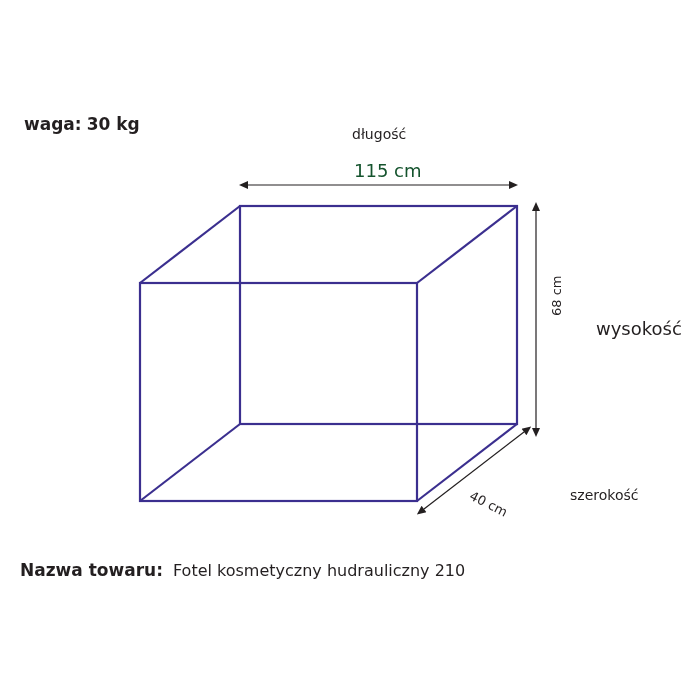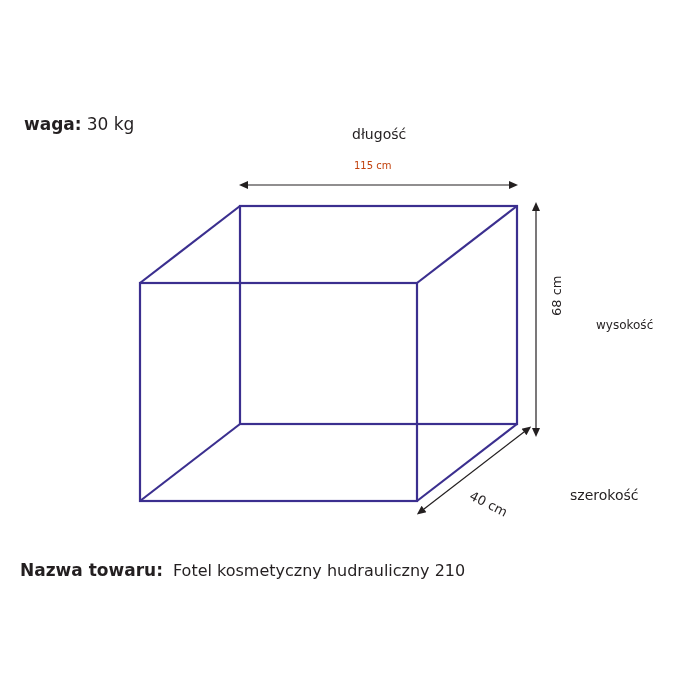--- a/index.html
+++ b/index.html
@@ -33,21 +33,21 @@
     left: 24px;
     top: 114px;
     font-size: 17px;
     white-space: nowrap;
   }
   .weight-row .lbl {
     font-weight: bold;
     margin-top: 32px;
   }
   .weight-row .val {
-    font-weight: normal;
+    font-weight: bold;
     margin-left: 5px;
   }
   .name-row {
     position: absolute;
     left: 20px;
     top: 560px;
     font-size: 17px;
     white-space: nowrap;
   }
   .name-row .lbl {
@@ -69,37 +69,37 @@
     position: absolute;
     left: 352px;
     top: 126px;
     font-size: 14px;
     color: #231f20;
   }
   .lbl-wysokosc {
     position: absolute;
     left: 596px;
     top: 318px;
-    font-size: 12px;
+    font-size: 18px;
     color: #231f20;
     text-align: right;
   }
   .lbl-szerokosc {
     position: absolute;
     left: 570px;
     top: 487px;
     font-size: 14px;
     color: #231f20;
   }
   .dim-length {
     position: absolute;
     left: 354px;
     top: 160px;
-    font-size: 10px;
-    color: #c2410c;
+    font-size: 18px;
+    color: #14532d;
   }
   .dim-height {
     position: absolute;
     left: 549px;
     top: 316px;
     font-size: 13px;
     color: #231f20;
     transform: rotate(-90deg);
     transform-origin: left top;
   }

